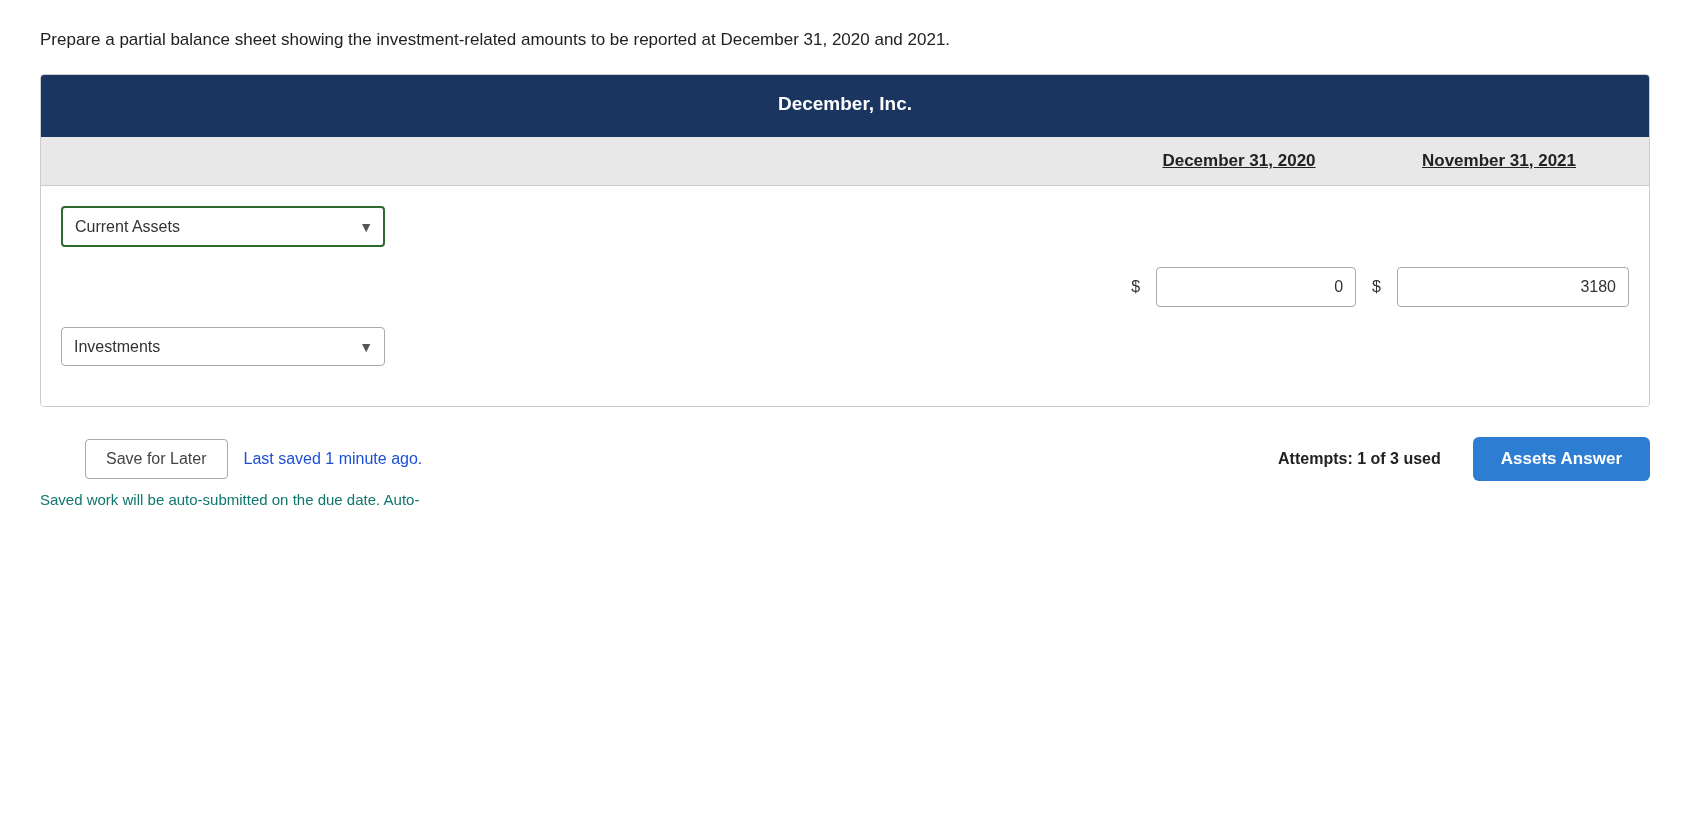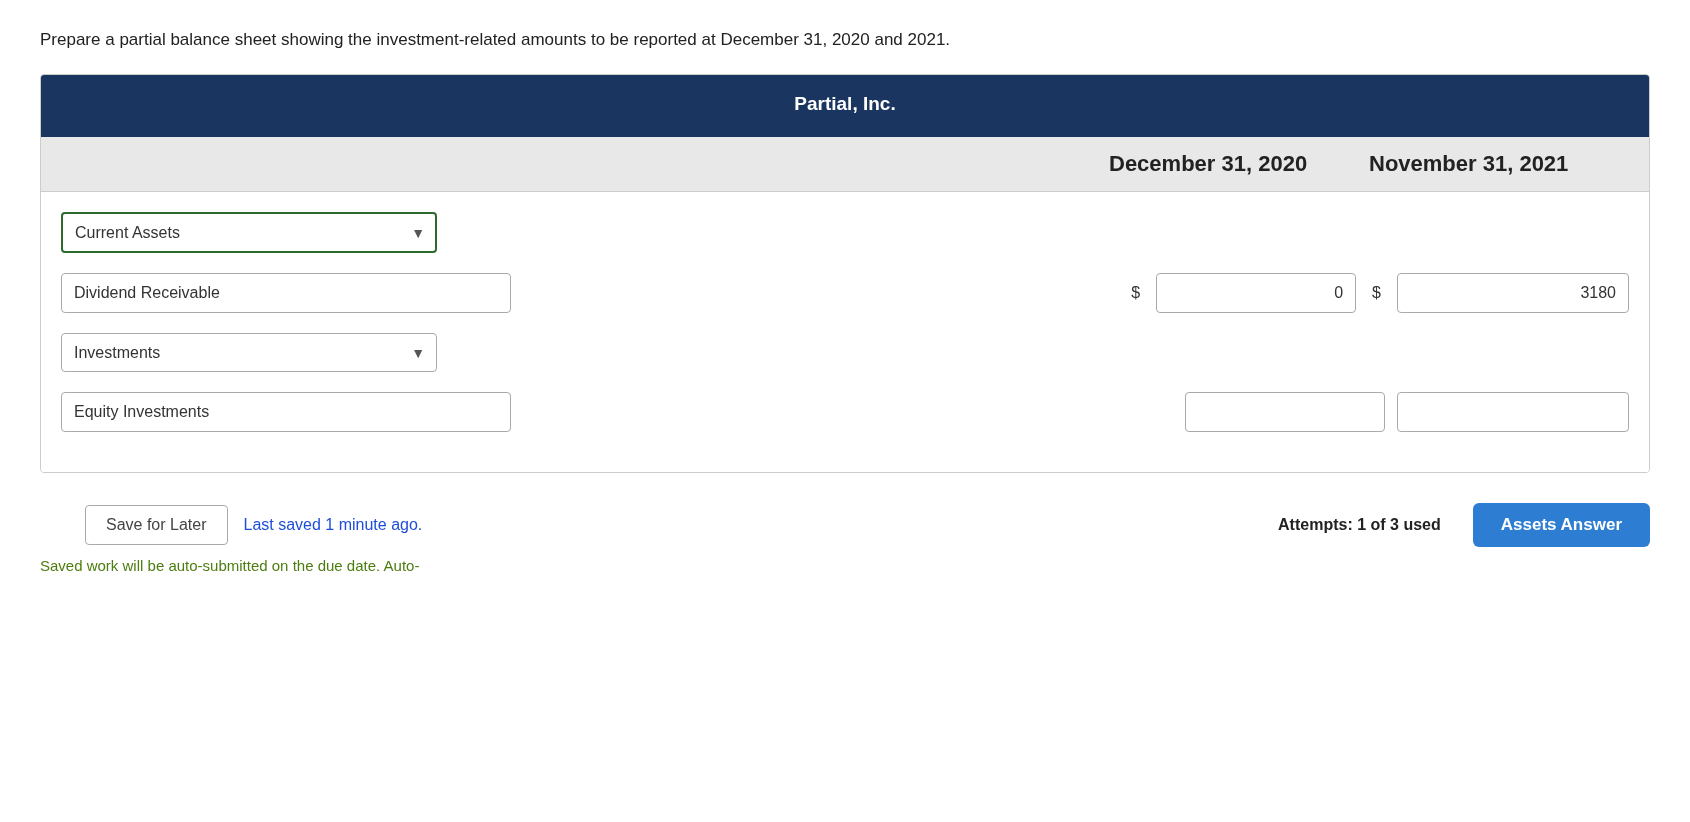--- a/index.html
+++ b/index.html
@@ -50,40 +50,41 @@
       padding: 14px 20px;
       border-bottom: 1px solid #ccc;
     }
 
     .bs-col-spacer {
       flex: 1;
     }
 
     .bs-col-label {
       font-weight: bold;
-      font-size: 22px;
+      font-size: 17px;
       width: 260px;
-      text-align: left;
+      text-align: center;
+      text-decoration: underline;
     }
 
     .bs-body {
       padding: 20px 20px;
       background: #fff;
     }
 
     .bs-row {
       display: flex;
       align-items: center;
       margin-bottom: 20px;
       gap: 12px;
     }
 
     .bs-select-wrapper {
       position: relative;
-      width: 376px;
+      width: 324px;
     }
 
     .bs-select {
       width: 100%;
       padding: 10px 36px 10px 12px;
       border: 2px solid #2d6a2d;
       border-radius: 4px;
       font-size: 16px;
       color: #333;
       background: #fff;
@@ -180,33 +181,33 @@
       color: #fff;
       border: none;
       border-radius: 6px;
       font-size: 17px;
       font-weight: bold;
       cursor: pointer;
     }
 
     .auto-submit-text {
       font-size: 15px;
-      color: #4d7c0f;
+      color: #0f766e;
       margin-top: 10px;
     }
   </style>
 </head>
 <body>
 
 <p class="intro-text">Prepare a partial balance sheet showing the investment-related amounts to be reported at December 31, 2020 and 2021.</p>
 
 <div class="balance-sheet-container">
 
   <div class="bs-header">
-    <div class="company-name">Partial, Inc.</div>
+    <div class="company-name">December, Inc.</div>
   </div>
 
   <div class="bs-col-headers">
     <div class="bs-col-spacer"></div>
     <div class="bs-col-label">December 31, 2020</div>
     <div class="bs-col-label">November 31, 2021</div>
   </div>
 
   <div class="bs-body">
 
@@ -215,45 +216,38 @@
         <select class="bs-select">
           <option>Current Assets</option>
           <option>Non-current Assets</option>
           <option>Total Assets</option>
         </select>
         <span class="chevron-icon">▼</span>
       </div>
     </div>
 
     <div class="bs-row">
-      <input class="bs-text-input" type="text" value="Dividend Receivable" style="">
       <div class="bs-spacer"></div>
       <span class="dollar-sign">$</span>
       <input class="bs-number-input" type="text" value="0" style="">
       <span class="dollar-sign">$</span>
       <input class="bs-number-input bs-number-input-wide" type="text" value="3180" style="">
     </div>
 
     <div class="bs-row">
       <div class="bs-select-wrapper">
         <select class="bs-select bs-select-plain">
           <option>Investments</option>
           <option>Long-term Investments</option>
           <option>Short-term Investments</option>
         </select>
         <span class="chevron-icon">▼</span>
       </div>
     </div>
 
-    <div class="bs-row">
-      <input class="bs-text-input" type="text" value="Equity Investments" style="">
-      <div class="bs-spacer"></div>
-      <input class="bs-number-input" type="text" value="" style="">
-      <input class="bs-number-input bs-number-input-wide" type="text" value="" style="">
-    </div>
 
   </div>
 </div>
 
 <div class="footer-row">
   <button class="save-later-btn">Save for Later</button>
   <span class="last-saved-text">Last saved 1 minute ago.</span>
   <div class="footer-spacer"></div>
   <span class="attempts-text">Attempts: 1 of 3 used</span>
   <button class="submit-btn">Assets Answer</button>

